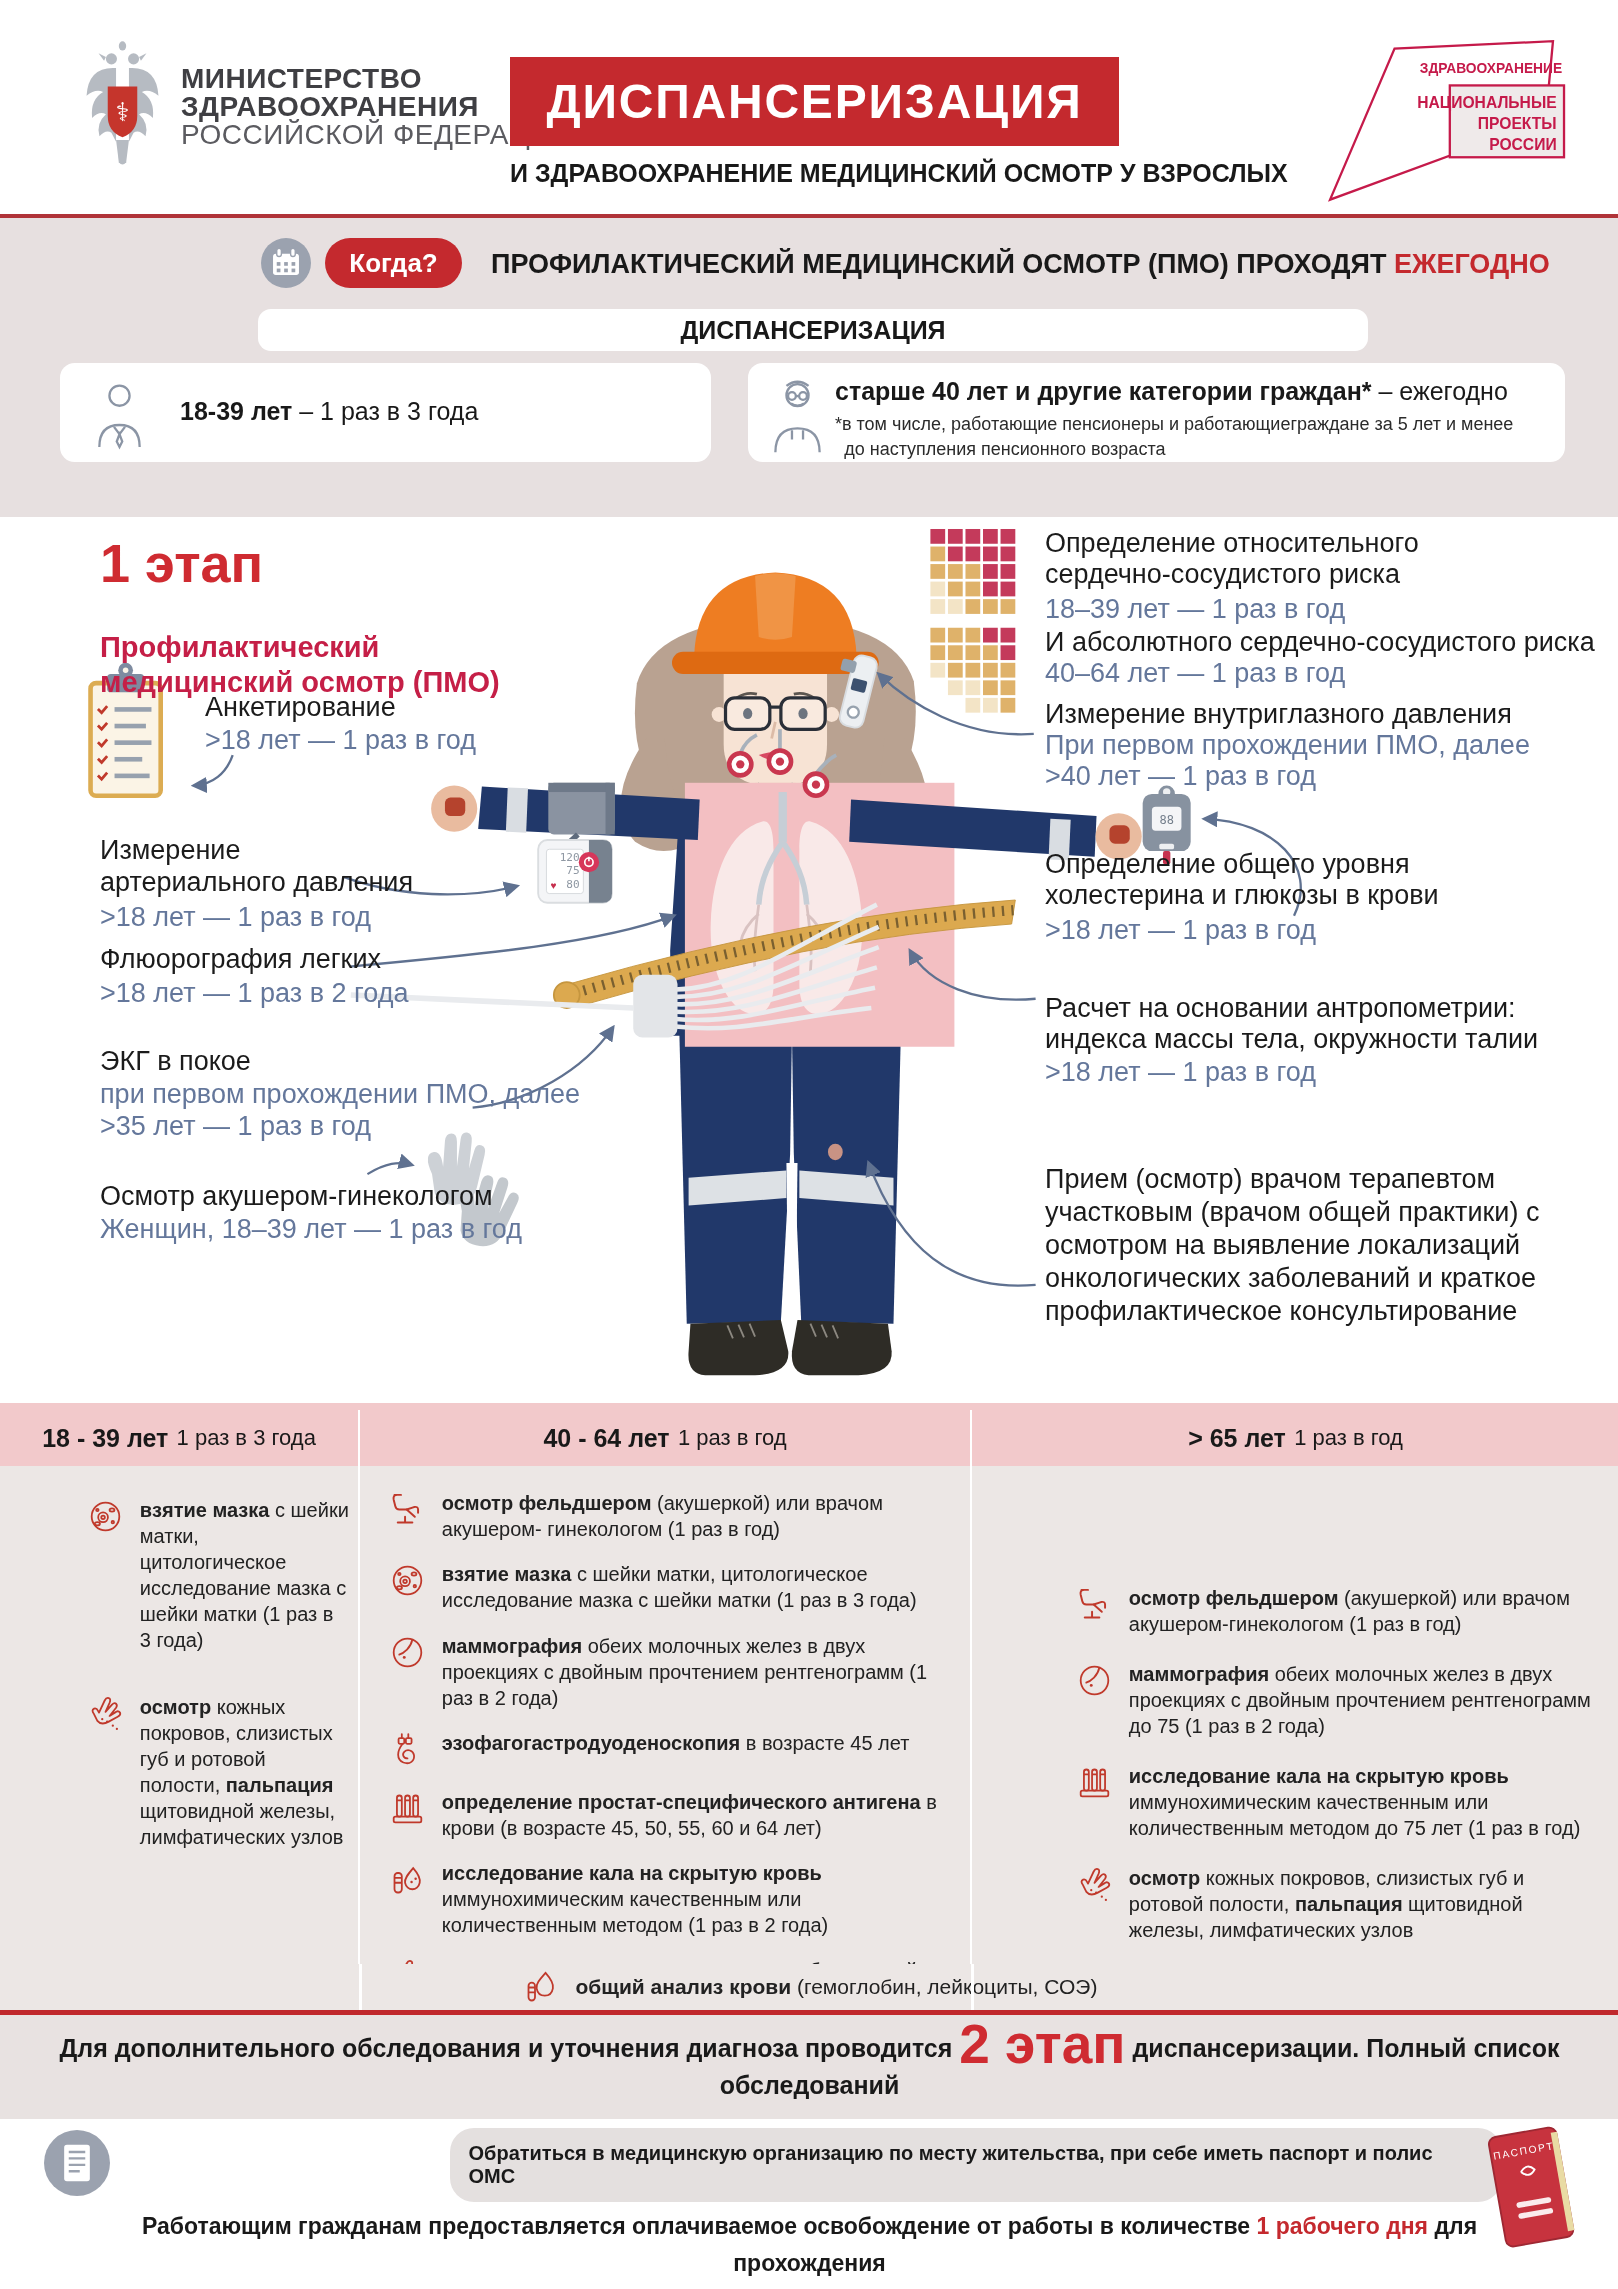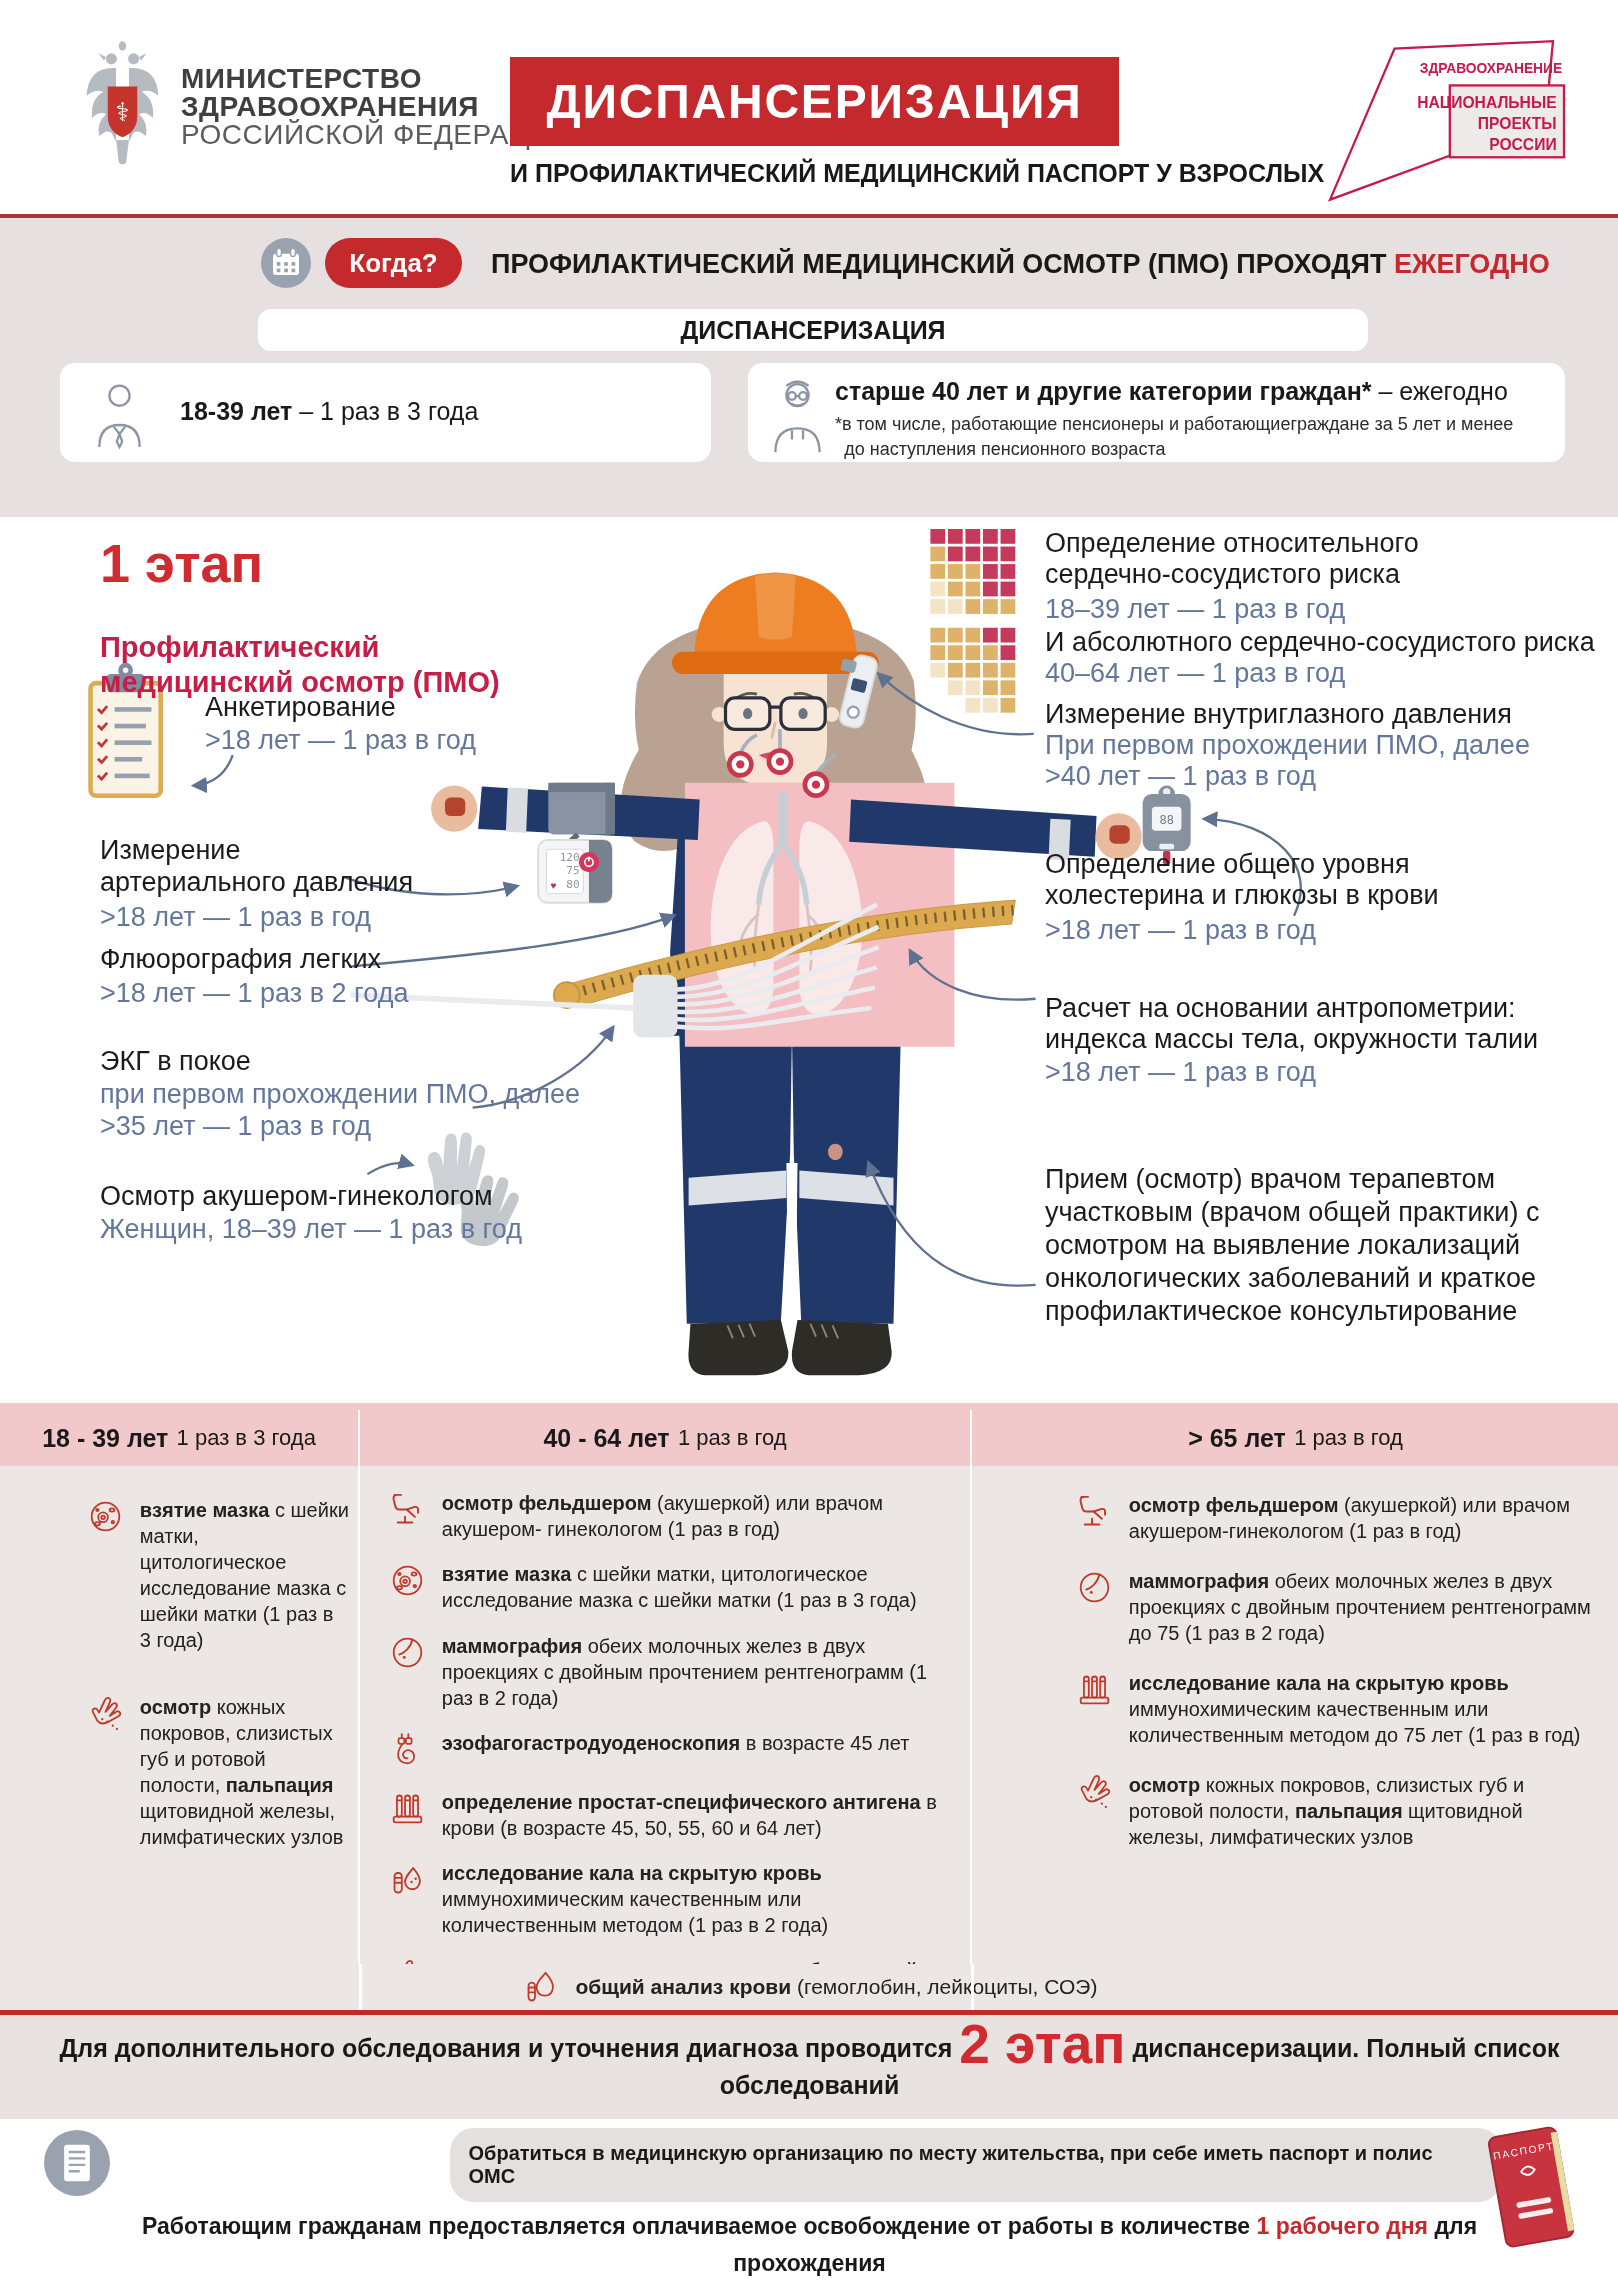--- a/index.html
+++ b/index.html
@@ -34,21 +34,21 @@
   .thead{display:grid;grid-template-columns:360px 612px 647px;background:#F2C9CB;}
   .th{display:flex;align-items:center;justify-content:center;border-right:2.8px solid #fff;margin-top:7px;}
   .th:last-child{border-right:none;}
   .th b{font-size:25px;}
   .th span{font-size:22px;margin-left:8.3px;}
   .tbody{display:grid;grid-template-columns:360px 612px 647px;background:#ECE7E5;}
   .tcol{border-right:2.8px solid #fff;display:flex;flex-direction:column;}
   .tcol:last-child{border-right:none;}
   .tcol1{padding:31px 9.2px 0 86px;gap:41px;}
   .tcol2{padding:24px 16.6px 0 28px;gap:19.4px;}
-  .tcol3{padding:26px 24px 0 103px;gap:24px;}
+  .tcol3{padding:26px 24px 0 103px;gap:24px;justify-content:center;}
   .titem{display:flex;align-items:flex-start;}
   .ticon{flex:0 0 39px;width:39px;height:39px;margin-right:14.8px;}
   .ticon svg{width:39px;height:39px;display:block;}
   .titem p{margin:0;font-size:20px;line-height:26px;color:#222;}
   .tcommon{background:#ECE7E5;display:flex;align-items:center;justify-content:center;}
   .tcommon .titem{align-items:center;}
   .tcommon .titem p{font-size:21px;}
   .divider-v{background:#fff;width:2.8px;}
   
   .stage2{background:#E8E2E1;display:flex;flex-direction:row;align-items:center;justify-content:center;}
@@ -78,21 +78,21 @@
     </g>
     <path d="M29 58 h32 v32 q0 17 -16 23 q-16 -6 -16 -23 Z" fill="#C5352C"></path>
     <text x="45" y="95" text-anchor="middle" font-size="28" fill="#fff">⚕</text>
   </svg>
   <div class="abs hdr-min" style="left:181px;top:65px">
     <div>МИНИСТЕРСТВО</div>
     <div>ЗДРАВООХРАНЕНИЯ</div>
     <div class="l3">РОССИЙСКОЙ ФЕДЕРАЦИИ</div>
   </div>
   <div class="abs hdr-title" style="left:510px;top:57px;width:609px;height:89px">ДИСПАНСЕРИЗАЦИЯ</div>
-  <div class="abs hdr-sub" style="left:510px;top:159px">И ПРОФИЛАКТИЧЕСКИЙ МЕДИЦИНСКИЙ ПАСПОРТ У ВЗРОСЛЫХ</div>
+  <div class="abs hdr-sub" style="left:510px;top:159px">И ЗДРАВООХРАНЕНИЕ МЕДИЦИНСКИЙ ОСМОТР У ВЗРОСЛЫХ</div>
   <svg class="abs" style="left:1315px;top:32px" width="277" height="175" viewBox="0 0 300 190">
     <path d="M16 182 L86 18 L258 10 L250 96 Z" fill="none" stroke="#C51A4A" stroke-width="2.5"></path>
     <text x="268" y="44" text-anchor="end" font-size="15" font-weight="bold" fill="#C51A4A">ЗДРАВООХРАНЕНИЕ</text>
     <rect x="146" y="58" width="124" height="78" fill="#EFEAEA" stroke="#C51A4A" stroke-width="2.5"></rect>
     <g font-size="17" font-weight="bold" fill="#C51A4A" text-anchor="end">
       <text x="262" y="82">НАЦИОНАЛЬНЫЕ</text>
       <text x="262" y="105">ПРОЕКТЫ</text>
       <text x="262" y="128">РОССИИ</text>
     </g>
   </svg>

